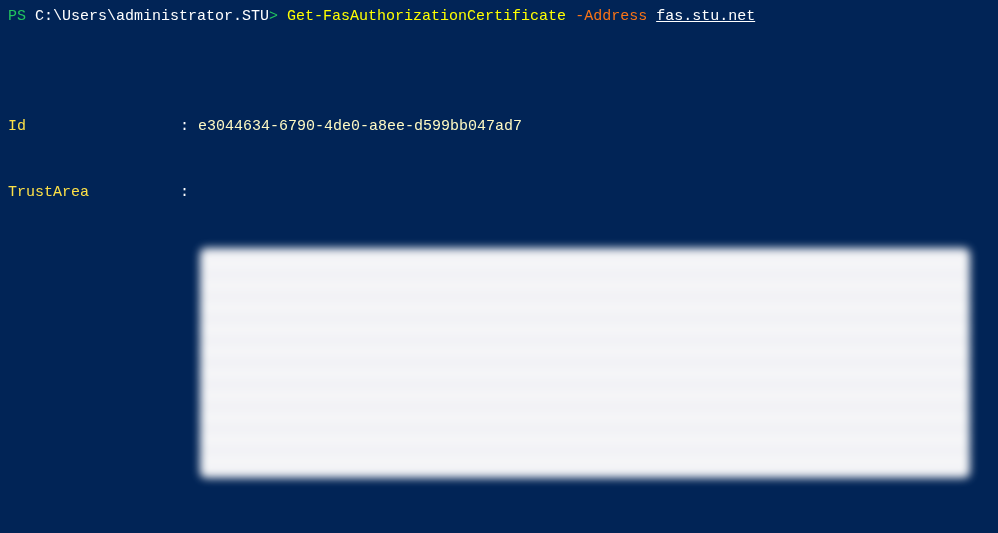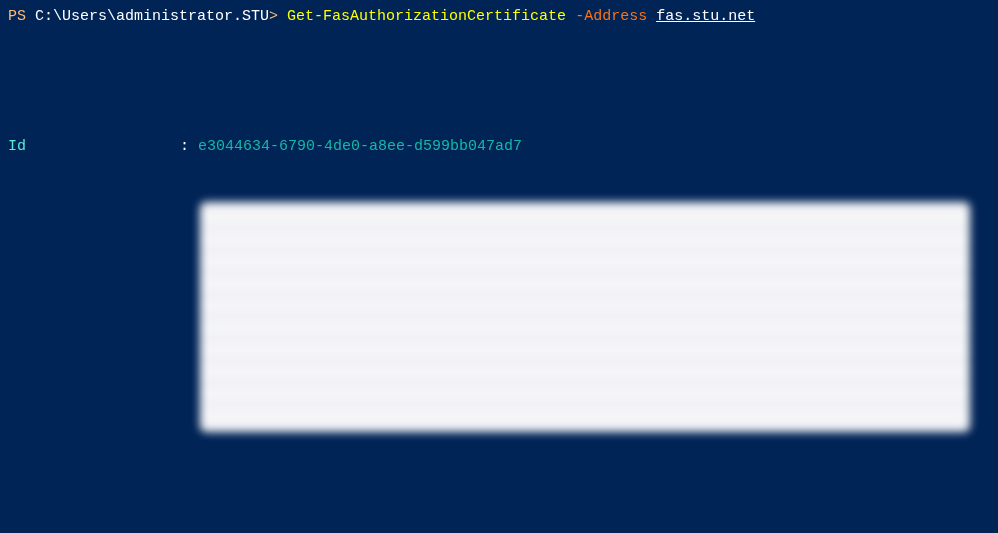--- a/index.html
+++ b/index.html
@@ -15,21 +15,21 @@
       font-size: 15px;
       color: #ffffff;
       padding: 6px 8px;
       overflow: hidden;
       line-height: 22px;
     }
     .prompt-line {
       white-space: pre;
     }
     .prompt-ps {
-      color: #fdba74;
+      color: #22c55e;
       text-align: center;
     }
     .prompt-path {
       color: #ffffff;
       text-align: center;
     }
     .cmd {
       color: #ffff00;
       text-align: center;
     }
@@ -40,28 +40,27 @@
       color: #ffffff;
       text-decoration: underline;
     }
     .output-block {
       margin-top: 44px;
       white-space: pre;
     }
     .prop-label {
       display: inline-block;
       width: 172px;
-      color: #5eead4;
-      margin-top: 20px;
+      color: #fde047;
     }
     .prop-sep {
       color: #ffffff;
     }
     .prop-value {
-      color: #14b8a6;
+      color: #fef9c3;
     }
     .blurred-block {
       margin-left: 192px;
       width: 770px;
       height: 230px;
       background: #FFFFFF;
       border-radius: 6px;
       filter: blur(4px);
       opacity: 0.98;
       position: relative;
@@ -81,16 +80,17 @@
       display: block;
     }
   </style>
 </head>
 <body>
 
 <div class="prompt-line"><span class="prompt-ps">PS </span><span class="prompt-path">C:\Users\administrator.STU</span><span class="prompt-ps">&gt; </span><span class="cmd">Get-FasAuthorizationCertificate</span><span class="param"> -Address </span><span class="param-value">fas.stu.net</span></div>
 
 <div class="output-block">
   <div class="row"><span class="prop-label">Id</span><span class="prop-sep">: </span><span class="prop-value">e3044634-6790-4de0-a8ee-d599bb047ad7</span></div>
+  <div class="row"><span class="prop-label">TrustArea</span><span class="prop-sep">: </span><span class="prop-value"></span></div>
   <div class="blurred-block"><div class="blurred-inner"></div></div>
   
   
 </div>
 
 </body></html>

